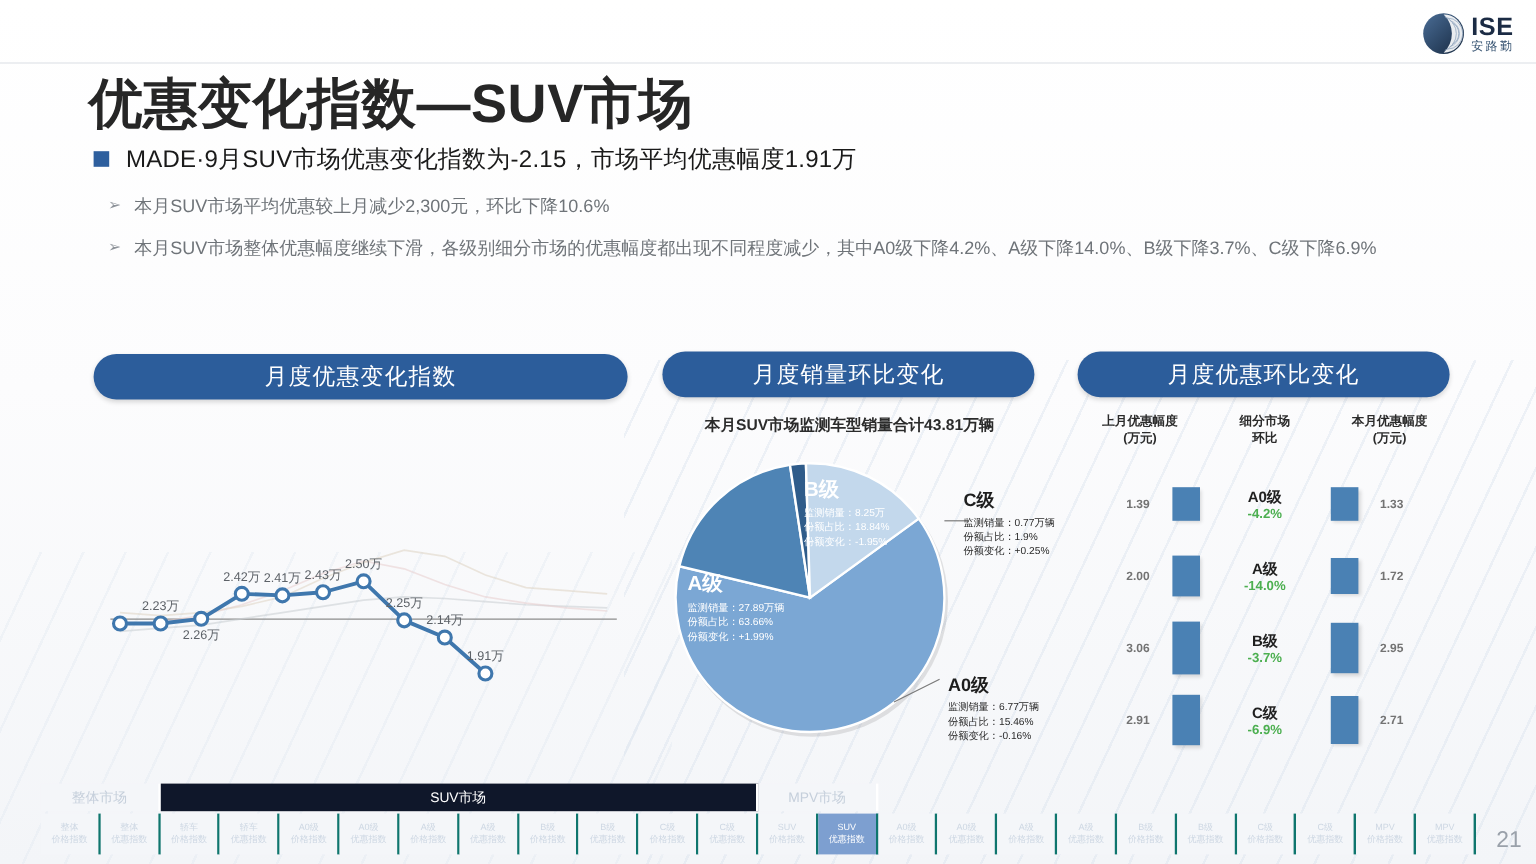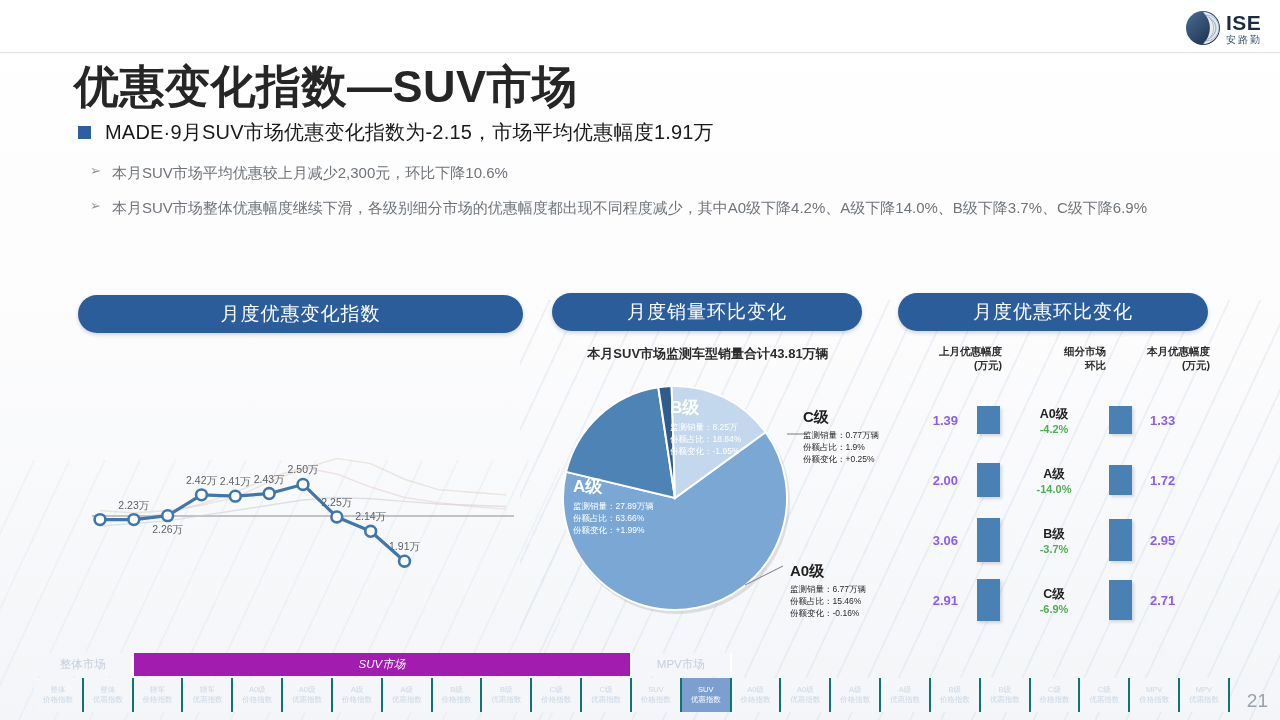--- a/index.html
+++ b/index.html
@@ -95,41 +95,41 @@
   .pie-lbl { position: absolute; color: #fff; }
   .pie-lbl .nm { font-size: 17px; font-weight: bold; margin-bottom: 2px; }
   .pie-lbl .ln { font-size: 8.5px; line-height: 12px; white-space: nowrap; }
   .pie-out { position: absolute; color: #1d1d1d; }
   .pie-out .nm { font-size: 15px; font-weight: bold; margin-bottom: 2px; }
   .pie-out .ln { font-size: 8.5px; line-height: 12px; white-space: nowrap; color: #2b2b2b; }
 
   
   .cmp { position: absolute; left: 898px; top: 344px; width: 312px; height: 280px; }
   .cmp-head { display: flex; }
-  .cmp-head > div { flex: 1; text-align: right; font-size: 10.5px; font-weight: bold; color: #2b2b2b; line-height: 14px; }
+  .cmp-head > div { flex: 1; text-align: center; font-size: 10.5px; font-weight: bold; color: #2b2b2b; line-height: 14px; }
   .cmp-rows { margin-top: 18px; }
   .cmp-row { display: flex; align-items: center; height: 60px; position: relative; }
-  .cmp-val { width: 68px; font-size: 13px; font-weight: bold; color: #8b5cf6; }
+  .cmp-val { width: 68px; font-size: 10px; font-weight: bold; color: #737373; }
   .cmp-val.l { text-align: right; padding-right: 8px; }
   .cmp-val.r { text-align: left; padding-left: 8px; }
   .cmp-bar-c { width: 44px; display: flex; justify-content: center; align-items: center; }
   .cmp-bar { width: 23px; background: #4a81b4; box-shadow: 2px 2px 3px rgba(0,0,0,.14); }
   .cmp-mid { width: 88px; text-align: center; }
   .cmp-mid .g { font-size: 12.5px; font-weight: bold; color: #1f1f1f; }
   .cmp-mid .p { font-size: 11px; font-weight: bold; color: #4caf50; }
 
   
   .nav { position: absolute; left: 34px; bottom: 8px; width: 1196px; }
   .nav-top { display: flex; height: 23px; }
   .nav-top > div {
     display: flex; align-items: center; justify-content: center;
     font-size: 11.5px; color: #c5cfdb; background: #f4f6f9;
     border-right: 2px solid #ffffff;
   }
-  .nav-top > div.active { background: #a21caf; color: #ffffff; font-style: italic; }
+  .nav-top > div.active { background: #0f172a; color: #ffffff; }
   .nav-bot { display: flex; height: 34px; margin-top: 2px; }
   .nav-bot > div {
     flex: 1; display: flex; flex-direction: column; align-items: center; justify-content: center;
     font-size: 7.5px; line-height: 10px; color: #cdd7e3; background: #f4f6f9;
     border-right: 2px solid #0f766e; text-align: center;
   }
   .nav-bot > div.active { background: #7d9fd0; color: #ffffff; }
   .page-no { position: absolute; right: 12px; bottom: 8px; font-size: 19px; color: #9aa1aa; }
 </style>
 </head>

